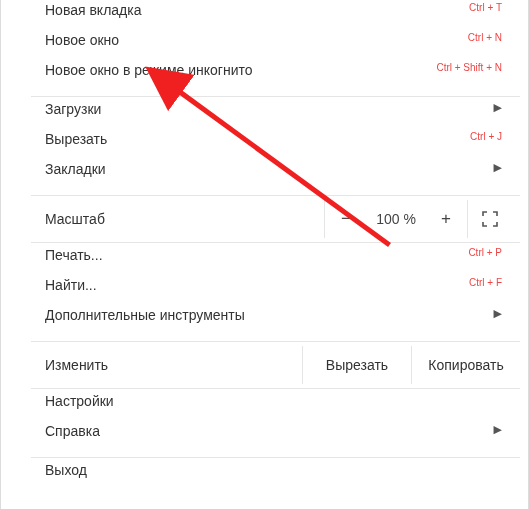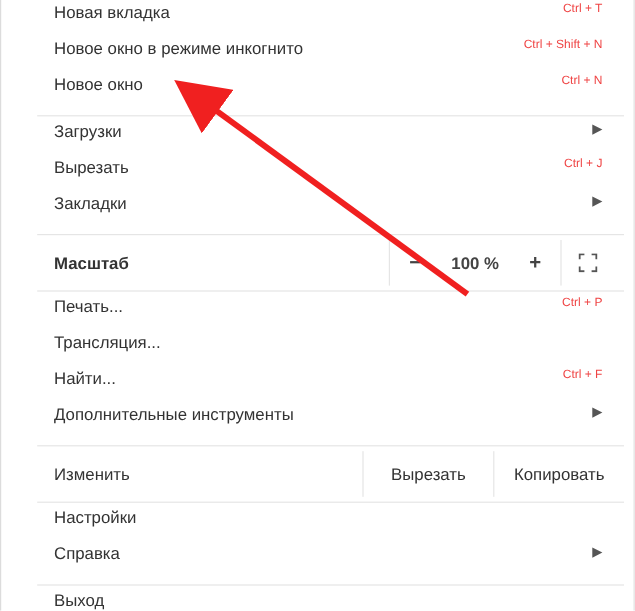--- a/index.html
+++ b/index.html
@@ -40,21 +40,20 @@
     height: 1px;
     background: #e5e5e5;
     margin: 4px 0;
   }
   
   .zoom-row {
     display: flex;
     align-items: center;
     height: 38px;
     padding: 0 8px 0 14px;
-    font-weight: bold;
   }
   .zoom-row .label { flex: 0 0 auto; }
   .zoom-row .spacer { flex: 1 1 auto; }
   .zoom-btn, .zoom-val, .fullscreen-btn {
     height: 38px;
     display: flex;
     align-items: center;
     justify-content: center;
   }
   .zoom-btn { width: 42px; color: #444; font-size: 17px; }
@@ -89,29 +88,29 @@
 
 <div class="menu">
 
   <div class="row">
     <span class="label">Новая вкладка</span>
     <span class="spacer"></span>
     <span class="shortcut">Ctrl + T</span>
   </div>
 
   <div class="row">
+    <span class="label">Новое окно</span>
+    <span class="spacer"></span>
+    <span class="shortcut">Ctrl + N</span>
+  </div>
+
+  <div class="row">
     <span class="label">Новое окно в режиме инкогнито</span>
     <span class="spacer"></span>
     <span class="shortcut">Ctrl + Shift + N</span>
-  </div>
-
-  <div class="row">
-    <span class="label">Новое окно</span>
-    <span class="spacer"></span>
-    <span class="shortcut">Ctrl + N</span>
   </div>
 
   <div class="divider"></div>
 
   <div class="row">
     <span class="label">Загрузки</span>
     <span class="spacer"></span>
     <span class="submenu-arrow">▶</span>
   </div>
 
@@ -148,24 +147,20 @@
   </div>
 
   <div class="divider"></div>
 
   <div class="row">
     <span class="label">Печать...</span>
     <span class="spacer"></span>
     <span class="shortcut">Ctrl + P</span>
   </div>
 
-  <div class="row">
-    <span class="label">Трансляция...</span>
-    <span class="spacer"></span>
-  </div>
 
   <div class="row">
     <span class="label">Найти...</span>
     <span class="spacer"></span>
     <span class="shortcut">Ctrl + F</span>
   </div>
 
   <div class="row">
     <span class="label">Дополнительные инструменты</span>
     <span class="spacer"></span>

